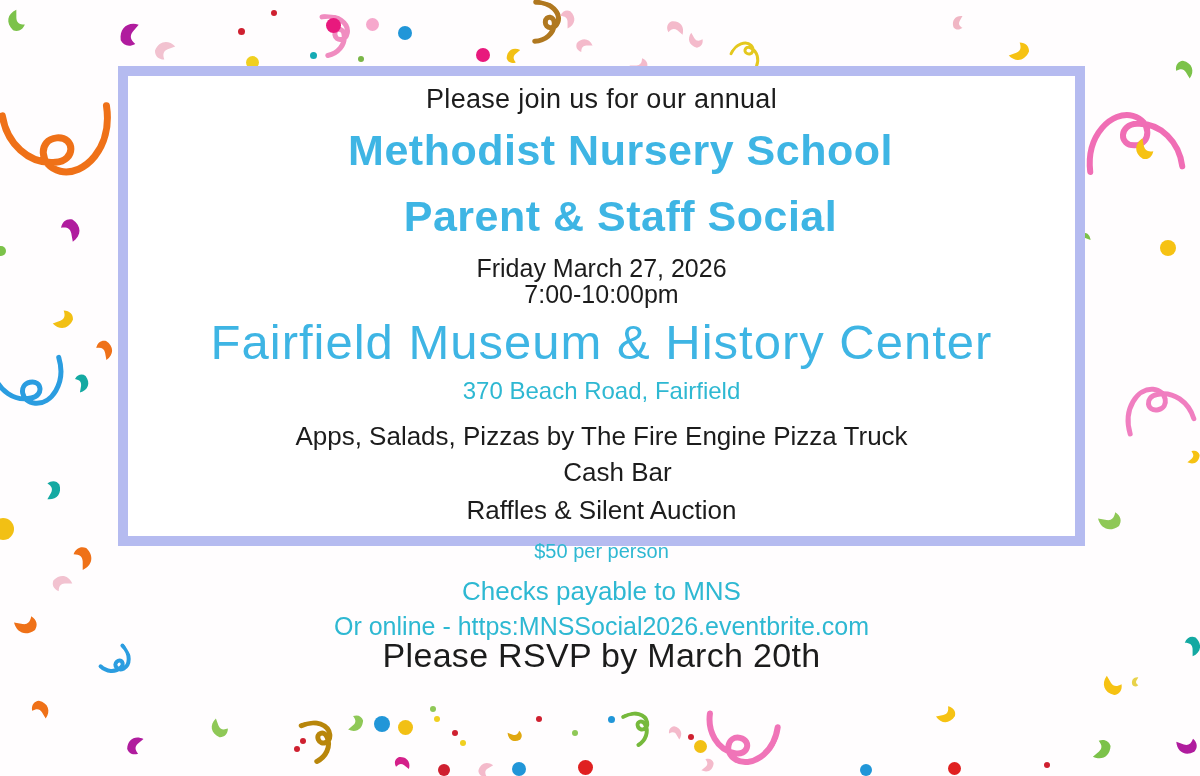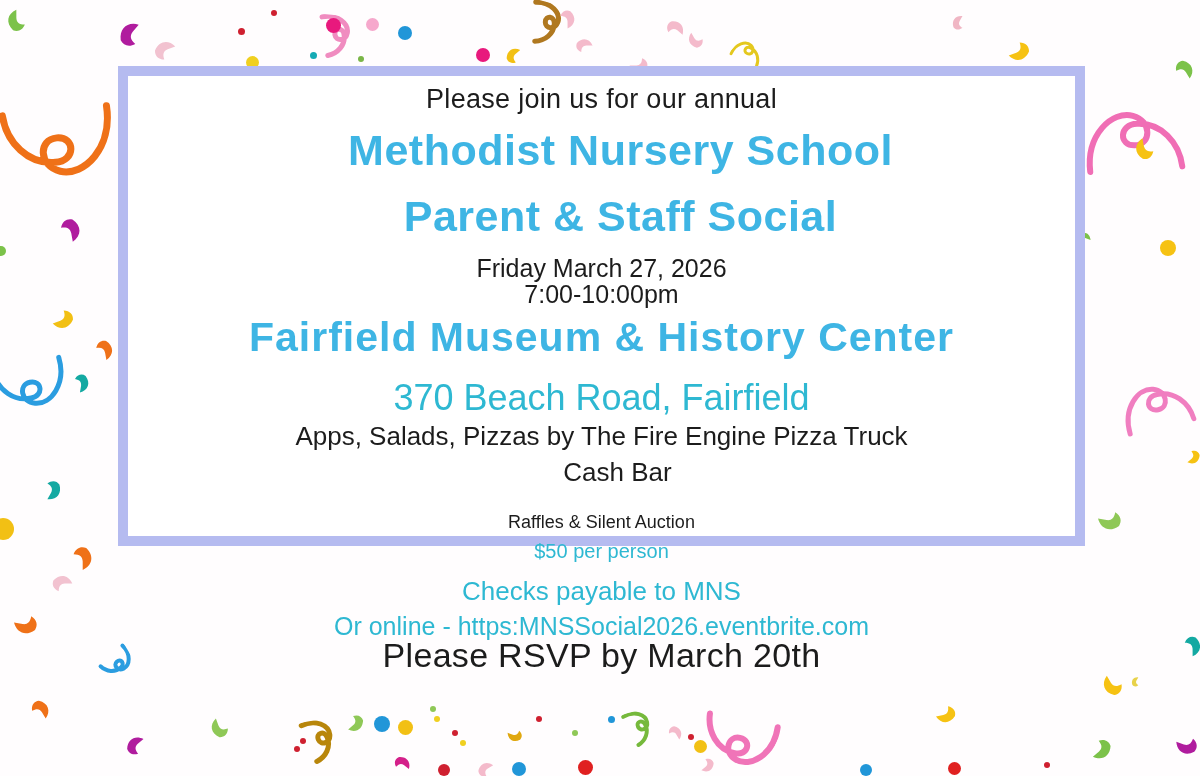--- a/index.html
+++ b/index.html
@@ -19,25 +19,25 @@
   .line{
     position:absolute;left:0;right:0;text-align:center;white-space:nowrap;
     color:var(--ink,#1c1c1c);
   }
   .tagline{top:8px;font-size:27px;letter-spacing:.3px;}
   .title{font-weight:bold;color:var(--blue,#3eb5e4);font-size:43px;letter-spacing:.5px;padding-left:38px;}
   .title1{top:50px;}
   .title2{top:116px;}
   .date{top:178px;font-size:25px;}
   .time{top:204px;font-size:25px;}
-  .venue{top:238px;font-size:41px;font-weight:700;color:var(--blue,#3eb5e4);letter-spacing:1px;}
-  .address{top:301px;font-size:36px;color:var(--teal,#2eb8d2);}
+  .venue{top:238px;font-size:49px;font-weight:400;color:var(--blue,#3eb5e4);letter-spacing:1px;}
+  .address{top:301px;font-size:24px;color:var(--teal,#2eb8d2);}
   .menu{top:345px;font-size:26px;}
   .cash{top:381px;font-size:26px;padding-left:32px;}
-  .raffles{top:436px;font-size:18px;}
+  .raffles{top:419px;font-size:26px;}
   .price{top:464px;font-size:20px;color:var(--teal,#2eb8d2);}
   .checks{top:500px;font-size:26px;color:var(--teal,#2eb8d2);}
   .online{top:536px;font-size:25px;color:var(--teal,#2eb8d2);}
   .rsvp{top:560px;font-size:34px;letter-spacing:.3px;}
 </style>
 </head>
 <body>
 
 <div class="page" style="--border: #b5bbf0; --blue: #3eb5e4; --teal: #2eb8d2; --ink: #1c1c1c;">
   <div class="confetti-layer" id="confetti">

